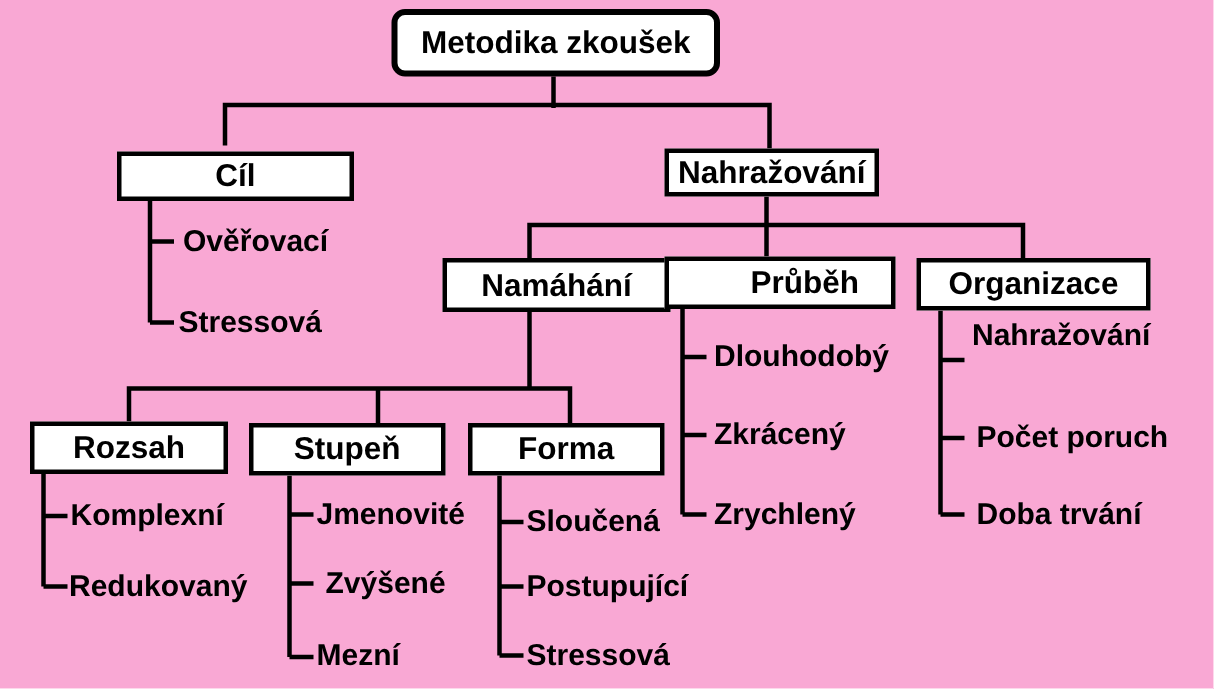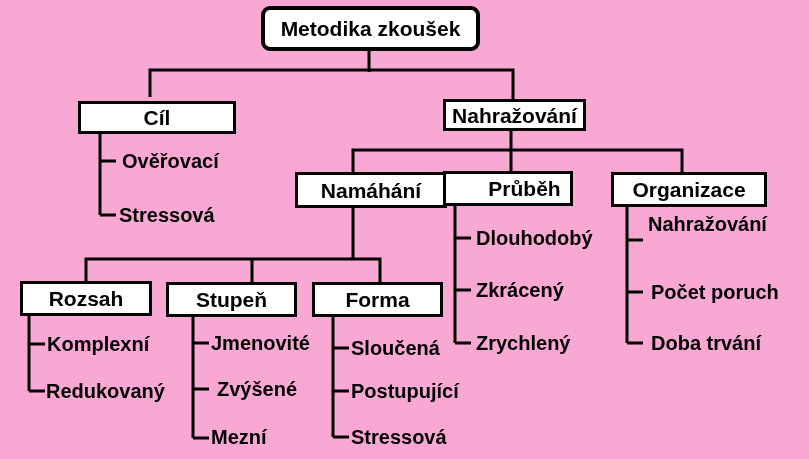--- a/index.html
+++ b/index.html
@@ -102,21 +102,21 @@
   </svg>
 
   <div class="node root" style="left:261px; top:6px; width:219px; height:45px;">Metodika zkoušek</div>
 
   <div class="node" style="left:78px; top:101px; width:158px; height:33px;">Cíl</div>
 
   <div class="node" style="left:443px; top:99px; width:143px; height:32px;">Nahražování</div>
 
   <div class="node" style="left:260px; top:172px; width:152px; height:36px;margin-left:35px;">Namáhání</div>
 
-  <div class="node" style="left:443px; top:171px; width:130px; height:35px;padding-left:33px;">Průběh</div>
+  <div class="node" style="left:443px; top:171px; width:154px; height:35px;padding-left:33px;">Průběh</div>
 
   <div class="node" style="left:611px; top:172px; width:156px; height:35px;">Organizace</div>
 
   <div class="node" style="left:20px; top:281px; width:132px; height:35px;">Rozsah</div>
 
   <div class="node" style="left:166px; top:282px; width:131px; height:35px;">Stupeň</div>
 
   <div class="node" style="left:312px; top:282px; width:131px; height:35px;">Forma</div>
 
   <span class="leaf" style="left:122px; top:161px;">Ověřovací</span>

